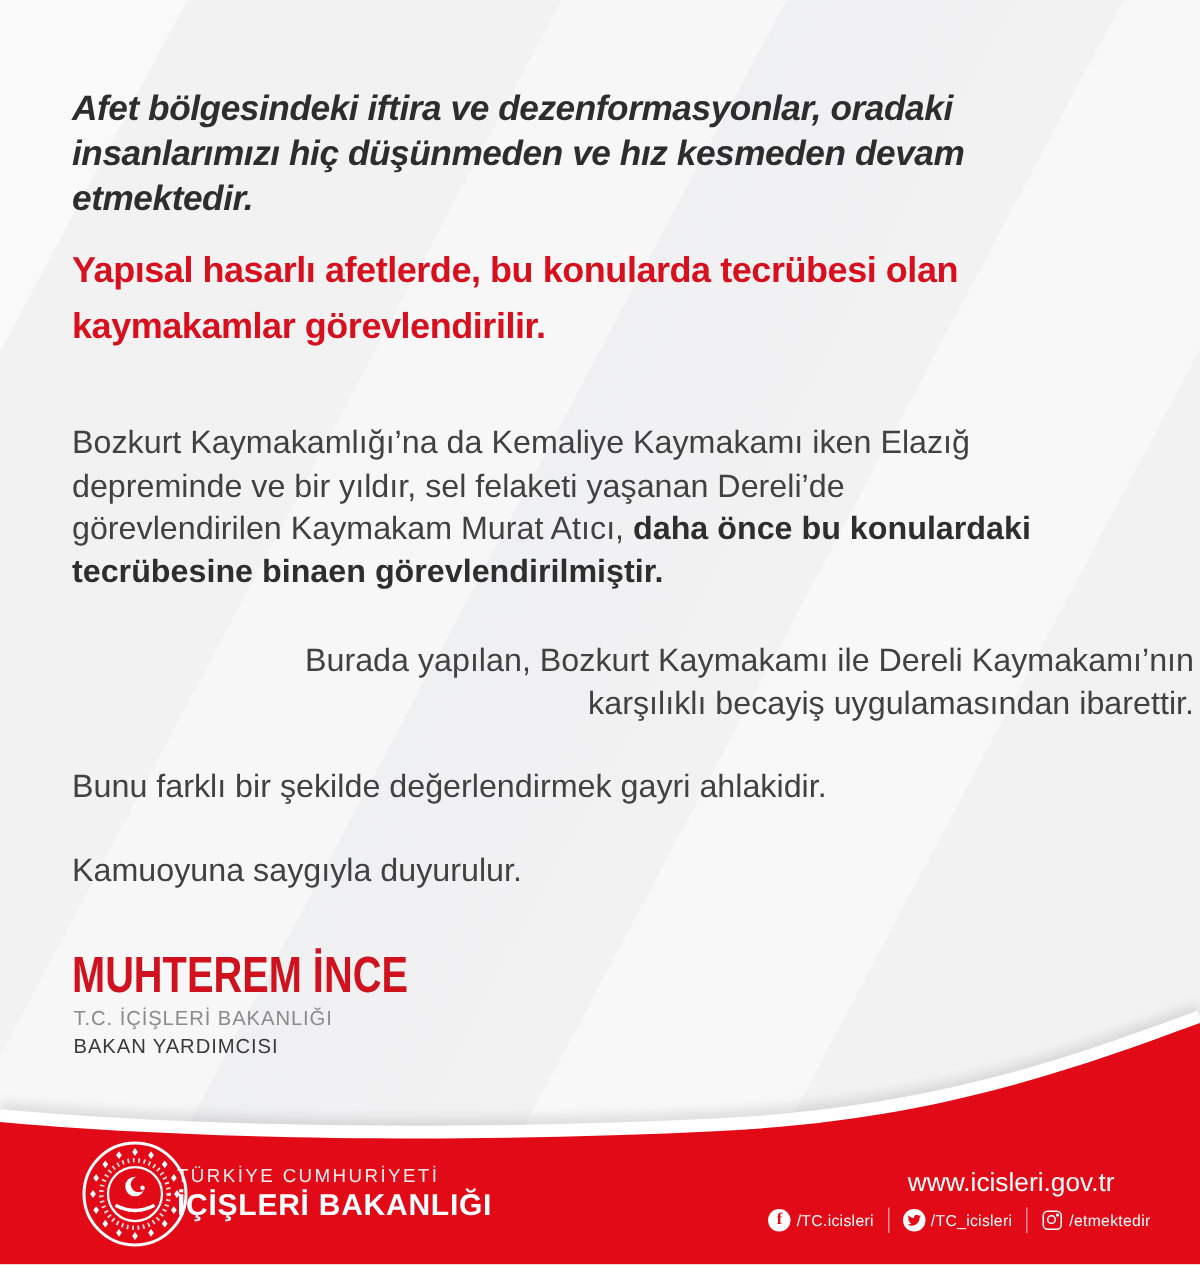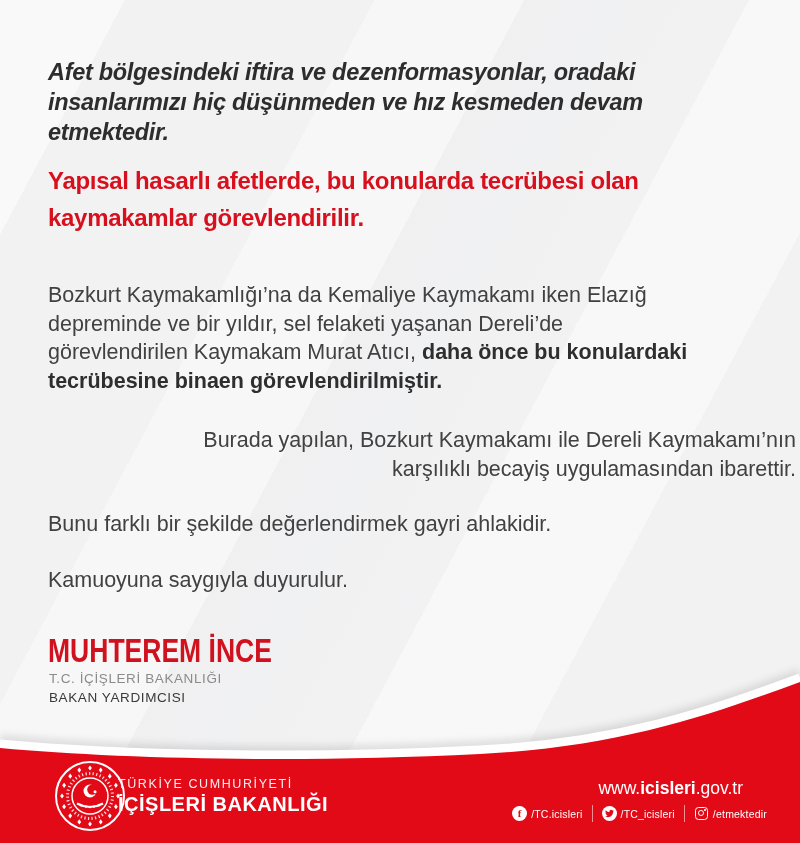--- a/index.html
+++ b/index.html
@@ -52,21 +52,21 @@
 
   .brand{position:absolute;left:118px;top:777px;color:#fff;}
   .brand-l1{font-size:12.5px;letter-spacing:1.6px;font-weight:normal;
     color:rgba(255,255,255,.93);white-space:nowrap;}
   .brand-l2{font-size:20px;letter-spacing:.5px;font-weight:bold;margin-top:2px;white-space:nowrap;}
 
   .seal{position:absolute;left:54px;top:760px;}
 
   .site{position:absolute;right:57px;top:778px;color:#fff;font-size:17.5px;
     white-space:nowrap;}
-  .site .bold{font-weight:bold;}
+  .site .bold{font-weight:normal;}
   .socials{position:absolute;right:33px;top:805px;display:flex;align-items:center;
     gap:9px;color:#fff;}
   .social{display:flex;align-items:center;gap:4px;}
   .social .handle{font-size:10.5px;letter-spacing:.2px;}
   .icn{width:15px;height:15px;display:inline-flex;align-items:center;
     justify-content:center;}
   .icn-circle{width:15px;height:15px;border-radius:50%;background:#fff;
     display:inline-flex;align-items:center;justify-content:center;}
   .fb-f{color:#e30a17;font-weight:bold;font-size:11px;font-family:"Liberation Serif",serif;
     line-height:1;position:relative;top:0px;}

